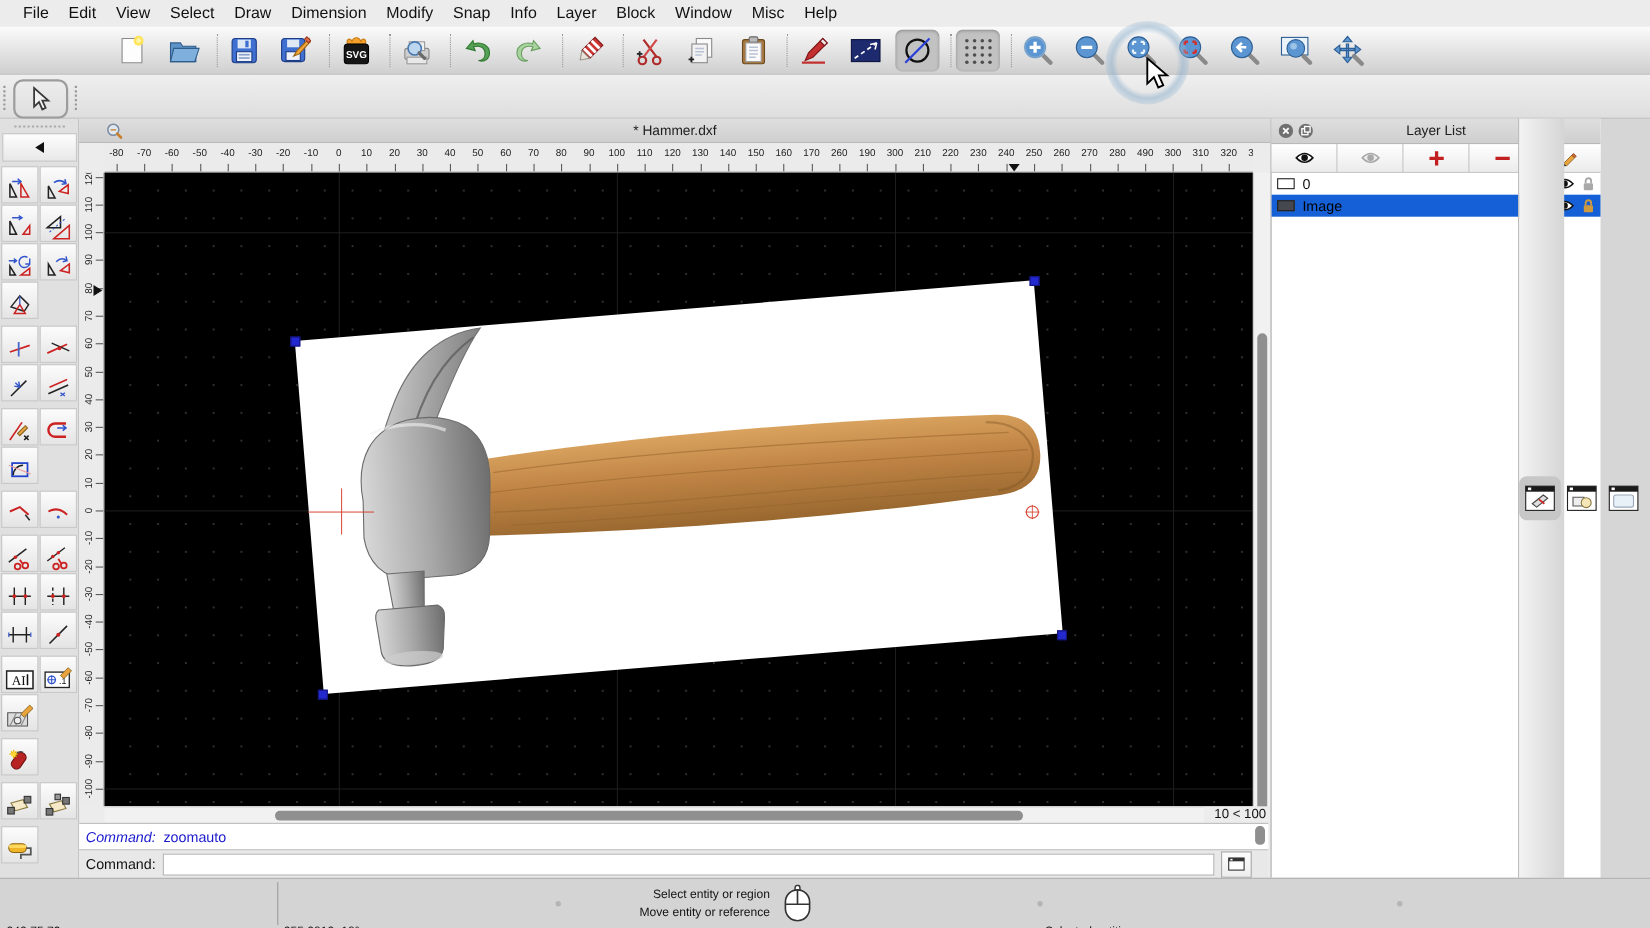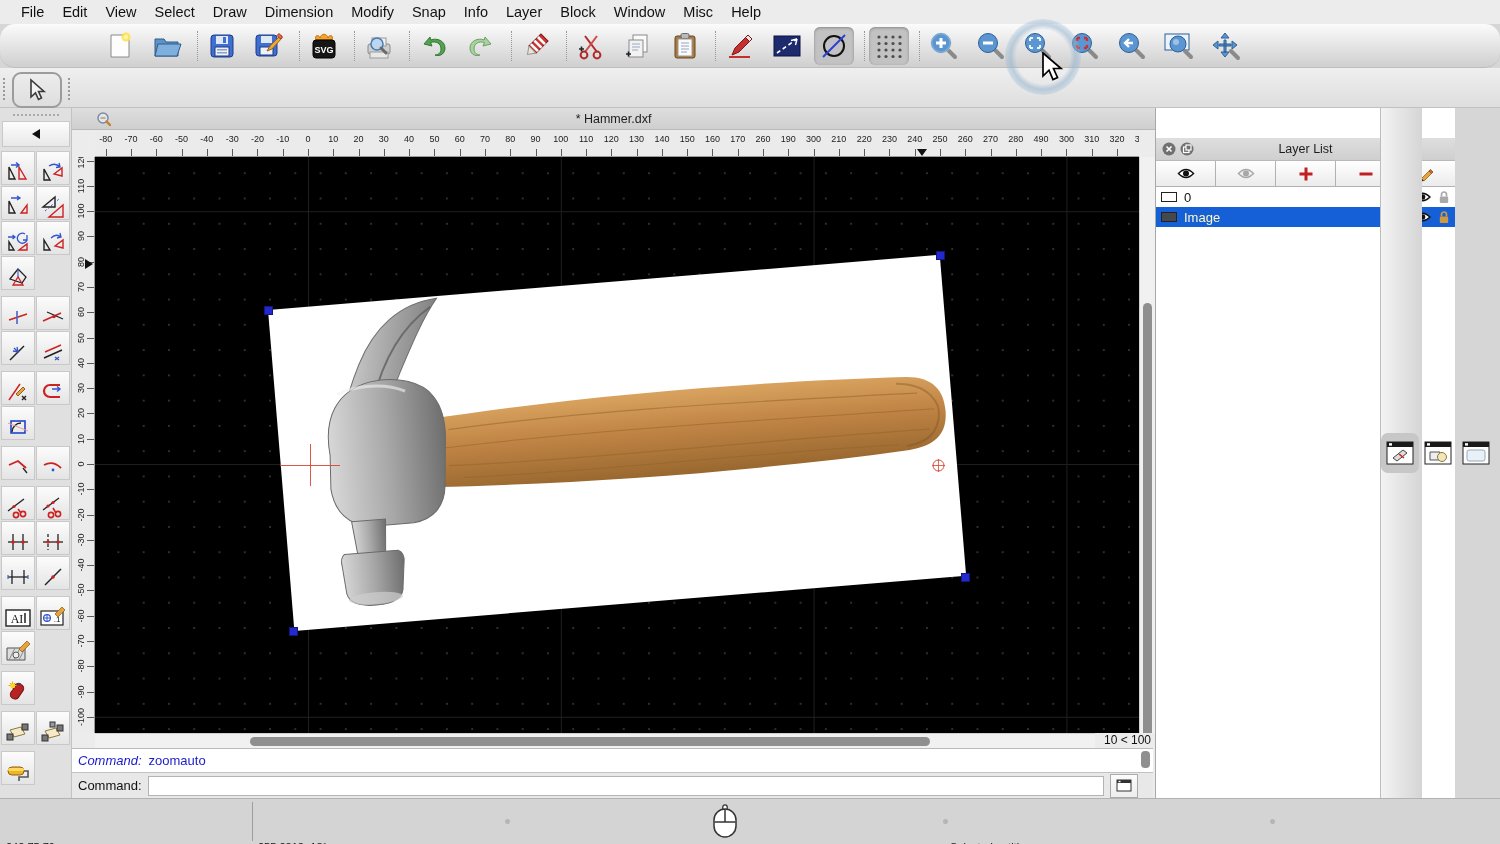--- a/index.html
+++ b/index.html
@@ -5,21 +5,21 @@
   html,body{margin:0;padding:0;background:#888;}
   #app{position:relative;width:1500px;height:844px;overflow:hidden;background:#d6d6d6;
        font-family:"Liberation Sans",sans-serif;-webkit-font-smoothing:antialiased;}
   
   #menubar{position:absolute;left:0;top:0;width:100%;height:24px;background:#ececec;
            display:flex;align-items:center;padding-left:12px;box-sizing:border-box;}
   .menu-item{font-size:14.5px;color:#111;padding:0 9px;white-space:nowrap;}
   
   #toolbar1{position:absolute;left:0;top:24px;width:100%;height:44px;box-sizing:border-box;
             background:linear-gradient(#fbfbfb,#cfcfcf);border-bottom:1px solid #bdbdbd;
-            display:flex;align-items:center;padding-left:100px;border-radius:15px;}
+            display:flex;align-items:center;padding-left:100px;}
   .tbtn{width:40px;height:38px;margin-right:7px;display:flex;align-items:center;justify-content:center;
         border-radius:6px;flex:0 0 auto;position:relative;}
   .tbtn.pressed{background:#c2c2c2;box-shadow:inset 0 1px 3px rgba(0,0,0,.3);}
   .tsep{width:1px;height:30px;border-left:1px dotted #979797;margin:0 3px 0 3px;flex:0 0 auto;}
   #toolbar2{position:absolute;left:0;top:68px;width:100%;height:40px;box-sizing:border-box;
             background:linear-gradient(#efefef,#dedede);border-bottom:1px solid #c2c2c2;}
   #selbtn{position:absolute;left:12px;top:4px;width:46px;height:32px;border:2px solid #9c9c9c;
           border-radius:9px;display:flex;align-items:center;justify-content:center;background:transparent;}
   .handle-dots{position:absolute;top:10px;width:4px;height:22px;border-left:2px dotted #9a9a9a;}
   
@@ -84,29 +84,29 @@
   #cmdlabel{font-size:13px;color:#111;}
   #cmdinput{width:948px;height:18px;border:1px solid #b3b3b3;background:#fff;margin-left:6px;
             font-size:13px;font-family:"Liberation Sans",sans-serif;padding:0 3px;}
   #cmddock{width:26px;height:22px;border:1px solid #ababab;background:linear-gradient(#fcfcfc,#ededed);
            margin-left:6px;display:flex;align-items:center;justify-content:center;}
   
   #layerpanel{position:absolute;left:1155px;top:108px;width:300px;height:690px;background:#fff;
               border-left:1px solid #a8a8a8;box-sizing:border-box;}
   #lp-title{position:relative;height:22px;background:linear-gradient(#dedede,#cfcfcf);
             border-bottom:1px solid #b9b9b9;display:flex;align-items:center;justify-content:center;
-            font-size:12.5px;color:#1d1d1d;margin-top:30px;}
+            font-size:12.5px;color:#1d1d1d;}
   #lp-close{position:absolute;left:6px;top:4px;}
   #lp-detach{position:absolute;left:24px;top:4px;}
   #lp-toolbar{height:25px;display:flex;border-bottom:1px solid #b2b2b2;}
   .lpbtn{flex:1;border-right:1px solid #b2b2b2;background:linear-gradient(#ffffff,#ebebeb);
          display:flex;align-items:center;justify-content:center;}
   .lpbtn:last-child{border-right:none;}
   .layer-row{height:20px;display:flex;align-items:center;padding:0 5px;font-size:13px;color:#111;gap:7px;}
-  .layer-row.selected{background:#1560d6;color:#fef9c3;}
+  .layer-row.selected{background:#1560d6;color:#000000;}
   .swatch{width:16px;height:10px;border:1px solid #222;box-sizing:border-box;flex:0 0 auto;}
   .lspacer{flex:1;}
   .licon{display:flex;align-items:center;}
   
   #rightdock{position:absolute;left:1380px;top:108px;width:42px;height:690px;box-sizing:border-box;
              background:linear-gradient(90deg,#f3f3f3,#d5d5d5);border-left:1px solid #bdbdbd;
              display:flex;align-items:center;padding-top:4px;}
   #dock-grip{width:28px;border-top:2px dotted #aaa;margin-bottom:6px;}
   .dock-item{width:38px;height:40px;border-radius:7px;display:flex;align-items:center;justify-content:center;
              margin-bottom:5px;flex:0 0 auto;}
@@ -1022,20 +1022,24 @@
     <div class="sbcol" style="left:6px">
       <div>242.75,79</div>
       
     </div>
     <div id="sbsep1"></div>
     <div class="sbcol" style="left:258px">
       <div>255.2813&lt;18°</div>
       
     </div>
     <div class="sbdot" style="left:505px"></div>
+    <div id="sbhint">
+      <div>Select entity or region</div>
+      <div>Move entity or reference</div>
+    </div>
     <svg id="sbmouse" width="26" height="34" viewBox="0 0 26 34">
       <rect x="10.8" y="0.8" width="4.4" height="9" rx="2.2" fill="#fff" stroke="#333" stroke-width="1.3"></rect>
       <rect x="2" y="5" width="22" height="28" rx="11" fill="#fff" stroke="#333" stroke-width="1.5"></rect>
       <line x1="13" y1="5" x2="13" y2="18" stroke="#333" stroke-width="1.5"></line>
       <line x1="2.5" y1="18" x2="23.5" y2="18" stroke="#333" stroke-width="1.5"></line>
     </svg>
     <div class="sbdot" style="left:943px"></div>
     <div class="sbcol" style="left:950px">
       <div>Selected entities:</div>
       

